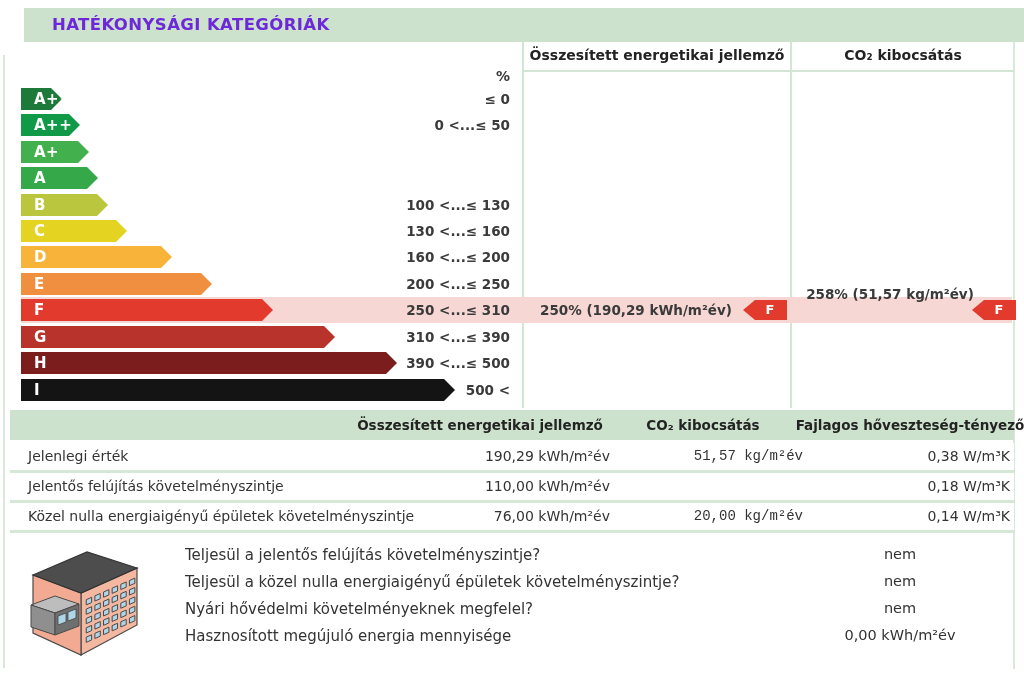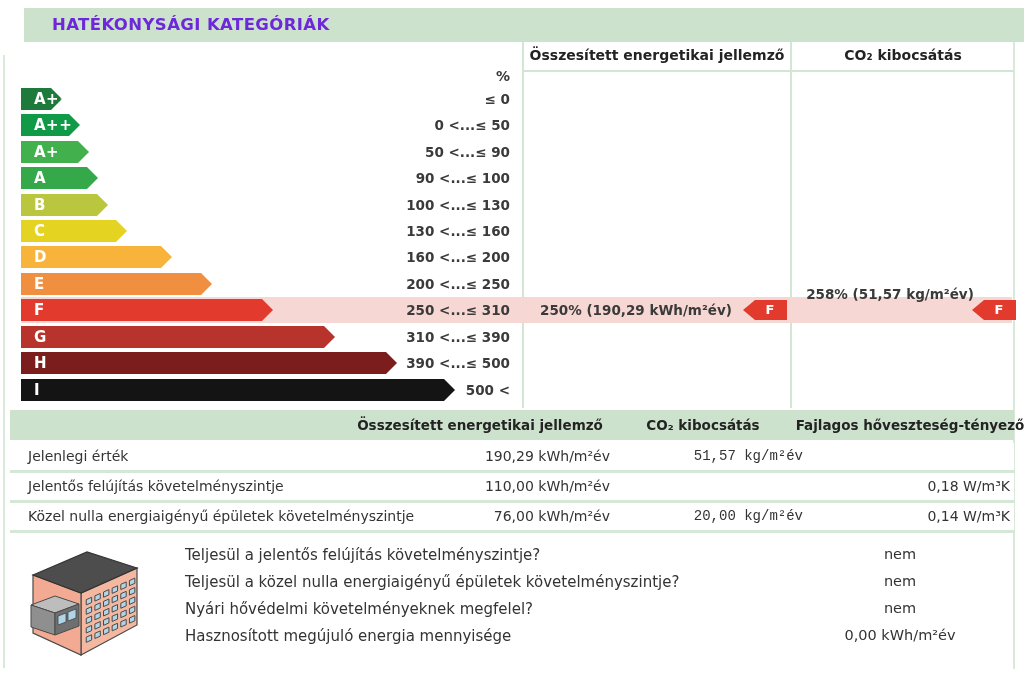--- a/index.html
+++ b/index.html
@@ -94,27 +94,25 @@
     <div class="band-row" style="top:70px">
       <div class="bar" style="width: 59px; background: rgb(16, 154, 72);">
           <span class="bar-letter">A++</span>
         </div>
       <div class="range-label">0 &lt;...≤ 50</div>
     </div>
     <div class="band-row" style="top:97px">
       <div class="bar" style="width: 68px; background: rgb(66, 176, 77);">
           <span class="bar-letter">A+</span>
         </div>
-      <div class="range-label">50 &lt;...≤ 90</div>
     </div>
     <div class="band-row" style="top:123px">
       <div class="bar" style="width: 77px; background: rgb(53, 169, 74);">
           <span class="bar-letter">A</span>
         </div>
-      <div class="range-label">90 &lt;...≤ 100</div>
     </div>
     <div class="band-row" style="top:150px">
       <div class="bar" style="width: 87px; background: rgb(185, 198, 62);">
           <span class="bar-letter">B</span>
         </div>
       <div class="range-label">100 &lt;...≤ 130</div>
     </div>
     <div class="band-row" style="top:176px">
       <div class="bar" style="width: 106px; background: rgb(229, 211, 34);">
           <span class="bar-letter">C</span>
@@ -162,20 +160,21 @@
   <div class="tbl-header-band">
     <div class="tbl-h tbl-h1">Összesített energetikai jellemző</div>
     <div class="tbl-h tbl-h2">CO₂ kibocsátás</div>
     <div class="tbl-h tbl-h3">Fajlagos hőveszteség-tényező</div>
   </div>
 
   <div class="tbl-row" style="top:443px">
     <div class="tbl-label">Jelenlegi érték</div>
     <div class="tbl-val c-energy">190,29 kWh/m²év</div>
     <div class="tbl-val c-co2">51,57 kg/m²év</div>
+    <div class="tbl-val c-heat">0,38 W/m³K</div>
   </div>
   <div class="tbl-sep" style="top:470px"></div>
   <div class="tbl-row" style="top:473px">
     <div class="tbl-label">Jelentős felújítás követelményszintje</div>
     <div class="tbl-val c-energy">110,00 kWh/m²év</div>
     <div class="tbl-val c-co2"></div>
     <div class="tbl-val c-heat">0,18 W/m³K</div>
   </div>
   <div class="tbl-sep" style="top:500px"></div>
   <div class="tbl-row" style="top:503px">

